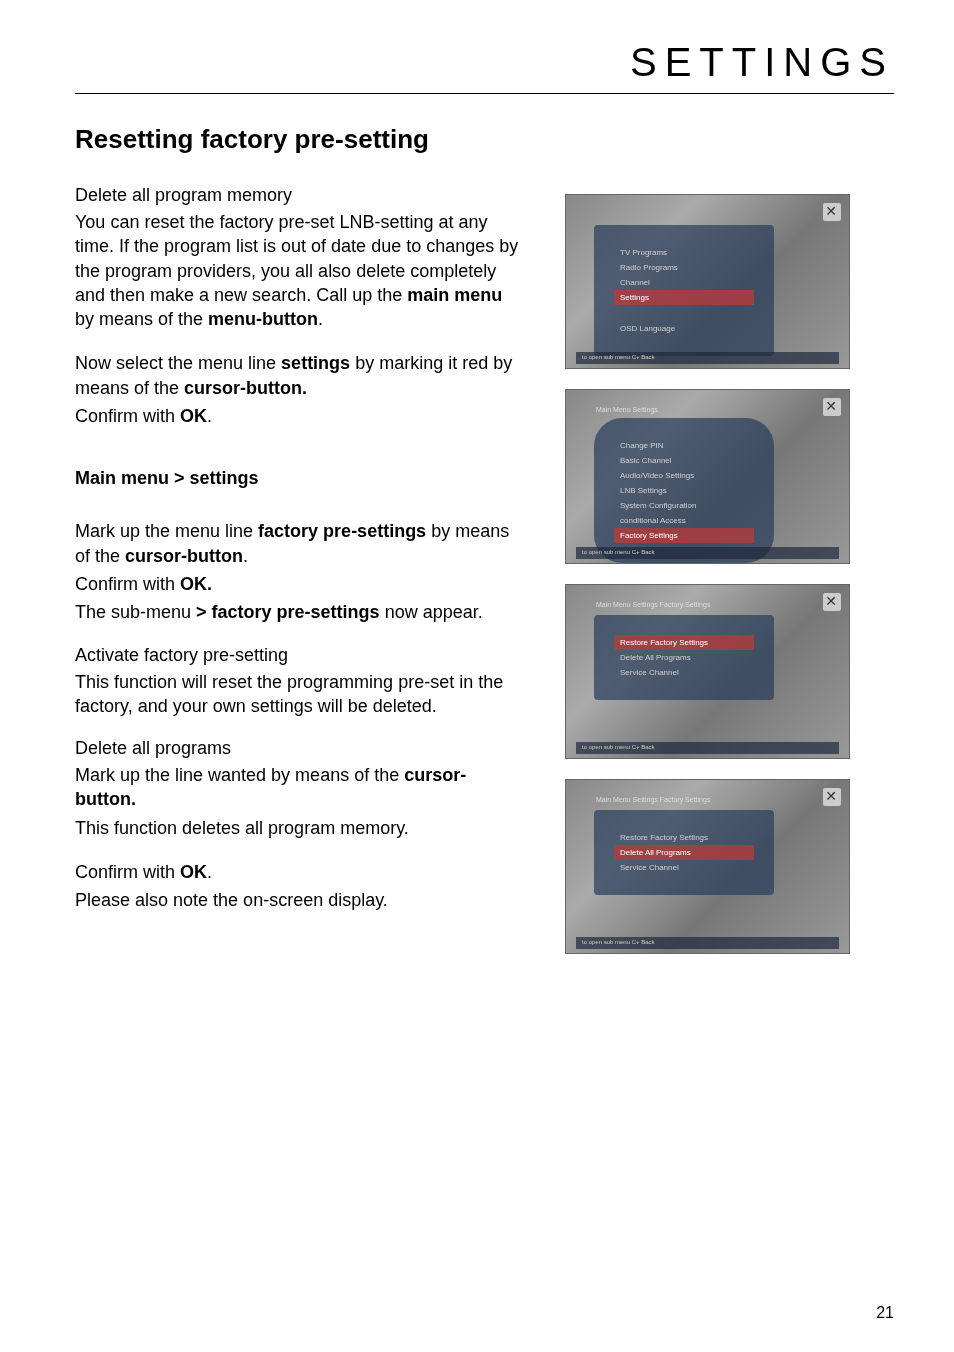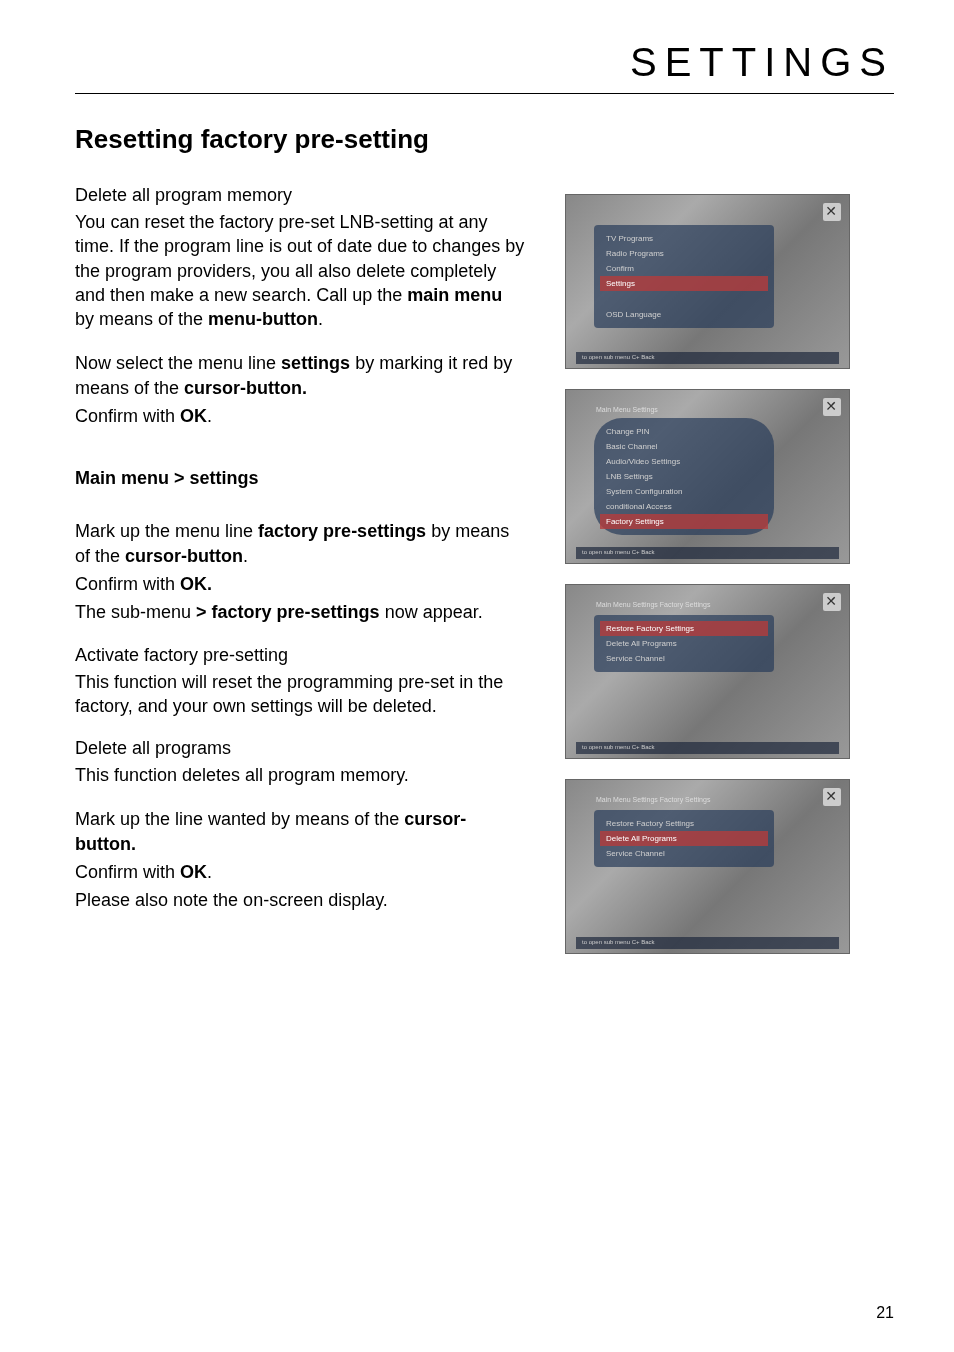--- a/index.html
+++ b/index.html
@@ -100,21 +100,21 @@
       font-size: 14px;
       color: #333;
     }
     .menu-box {
       position: absolute;
       left: 28px;
       top: 30px;
       width: 180px;
       background: rgba(40, 60, 90, 0.7);
       border-radius: 4px;
-      padding: 6px;
+      padding: 20px;
     }
     .menu-box.tall {
       top: 18px;
     }
     .menu-item {
       font-size: 8px;
       color: #d0d0d0;
       padding: 3px 6px;
       white-space: nowrap;
     }
@@ -156,21 +156,21 @@
 <div class="header">SETTINGS</div>
 <hr class="header-line">
 
 <div class="content">
   <div class="left-col">
 
     <h1>Resetting factory pre-setting</h1>
 
     <div class="sub-heading">Delete all program memory</div>
     <div class="body-text">
-      <span>You can reset the factory pre-set LNB-setting at any time. If the program line is out of date due to changes by the program providers, you all also delete completely and then make a new search. Call up the </span><span class="bold">main menu</span><span> by means of the </span><span class="bold">menu-button</span><span>.</span>
+      <span>You can reset the factory pre-set LNB-setting at any time. If the program list is out of date due to changes by the program providers, you all also delete completely and then make a new search. Call up the </span><span class="bold">main menu</span><span> by means of the </span><span class="bold">menu-button</span><span>.</span>
     </div>
 
     <div class="body-text tight">
       <span>Now select the menu line </span><span class="bold">settings</span><span> by marking it red by means of the </span><span class="bold">cursor-button.</span>
     </div>
     <div class="body-text tight">
       <span>Confirm with </span><span class="bold">OK</span><span>.</span>
     </div>
 
     <h2>Main menu &gt; settings</h2>
@@ -182,39 +182,39 @@
       <span>Confirm with </span><span class="bold">OK.</span>
     </div>
     <div class="body-text">
       <span>The sub-menu </span><span class="bold">&gt; factory pre-settings</span><span> now appear.</span>
     </div>
 
     <div class="sub-heading">Activate factory pre-setting</div>
     <div class="body-text">This function will reset the programming pre-set in the factory, and your own settings will be deleted.</div>
 
     <div class="sub-heading">Delete all programs</div>
+    <div class="body-text tight">
+      <span>Mark up the line wanted by means of the </span><span class="bold">cursor-button.</span>
+    </div>
+
     <div class="body-text">This function deletes all program memory.</div>
-
-    <div class="body-text tight">
-      <span>Mark up the line wanted by means of the </span><span class="bold">cursor-button.</span>
-    </div>
     <div class="body-text tight">
       <span>Confirm with </span><span class="bold">OK</span><span>.</span>
     </div>
     <div class="body-text">Please also note the on-screen display.</div>
 
   </div>
 
   <div class="right-col">
 
     <div class="screenshot">
       <div class="menu-box">
         <div class="menu-item">TV Programs</div>
         <div class="menu-item">Radio Programs</div>
-        <div class="menu-item">Confirm</div>
+        <div class="menu-item">Channel</div>
         <div class="menu-item highlighted">Settings</div>
         <div class="menu-spacer"></div>
         <div class="menu-item">OSD Language</div>
       </div>
       <div class="menu-footer">to open sub menu  C+ Back</div>
     </div>
 
     <div class="screenshot">
       <div class="menu-title">Main Menu Settings</div>
       <div class="menu-box tall" style="top:28px;border-radius:28px;">

